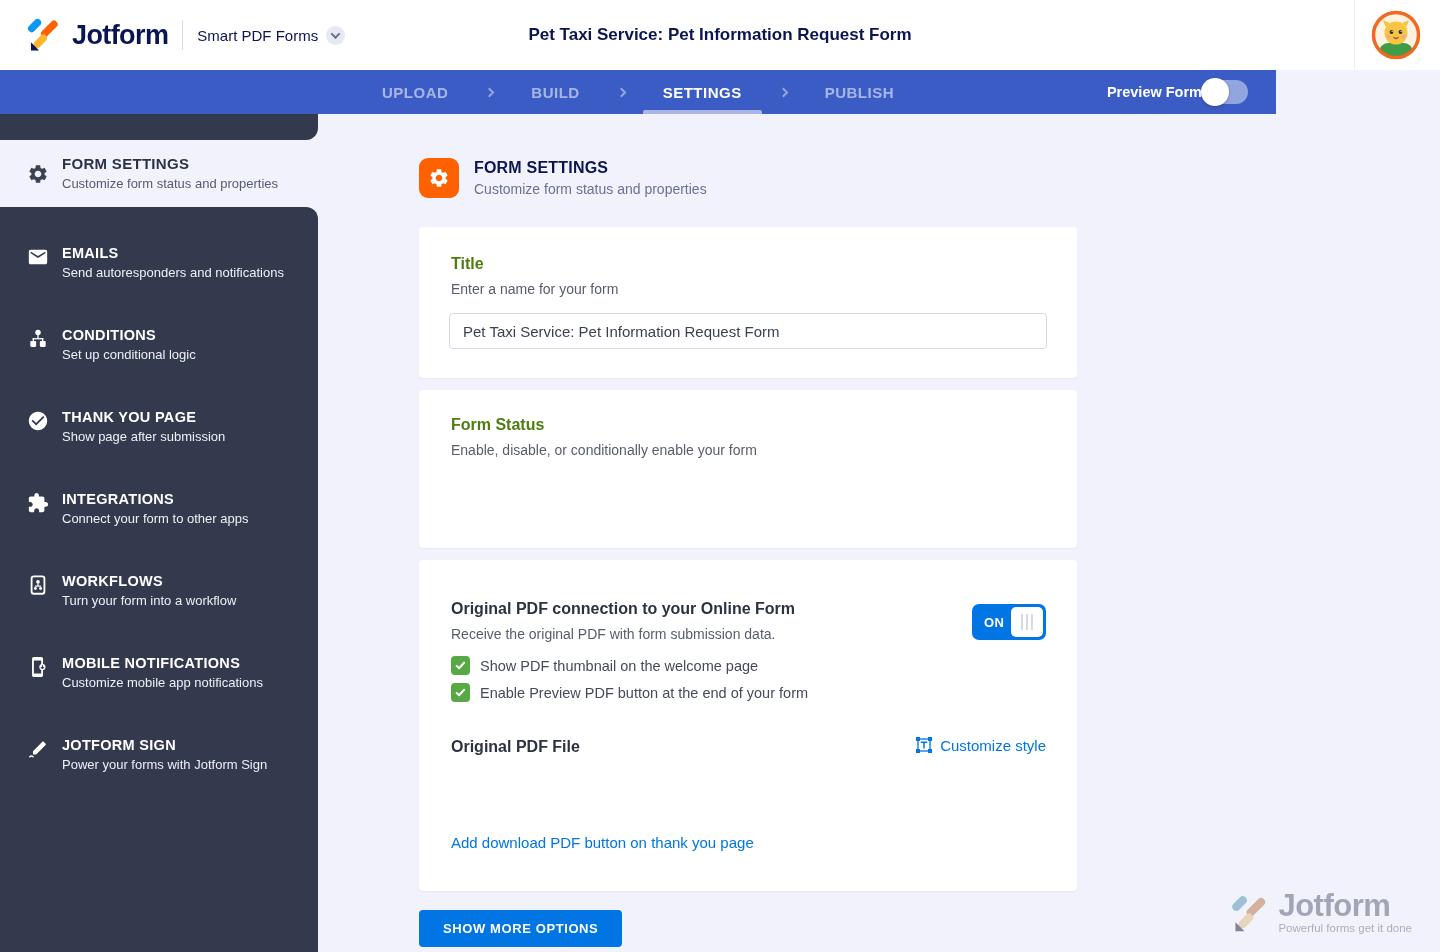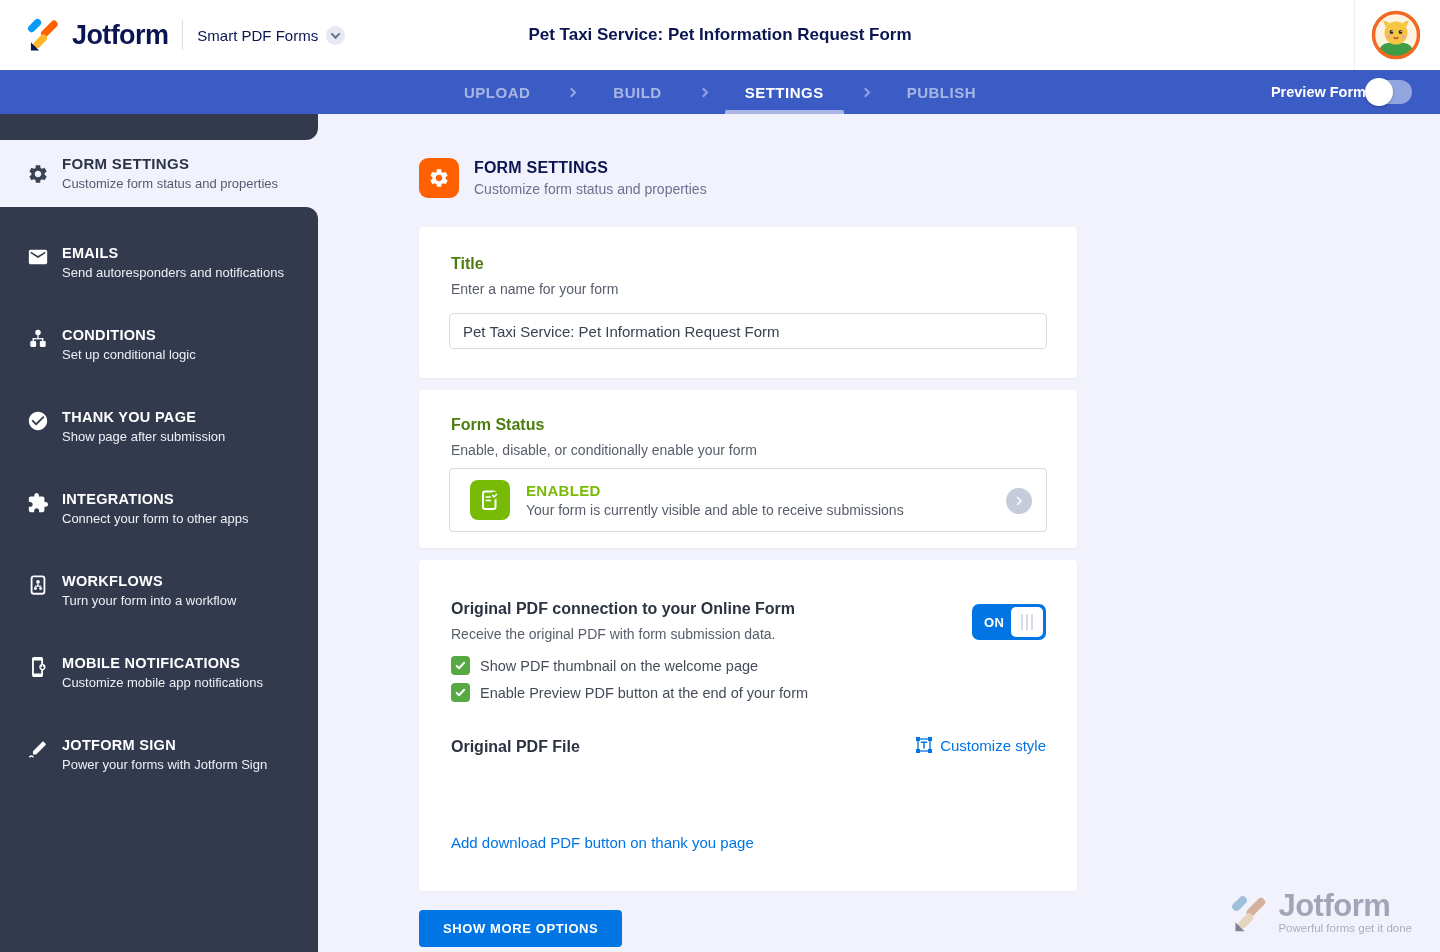--- a/index.html
+++ b/index.html
@@ -13,21 +13,21 @@
   .brand-divider { width:1px; height:30px; background:#d8dbe8; }
   .product { display:flex; align-items:center; gap:8px; cursor:pointer; }
   .product-label { font-size:15px; color:#0a1551; font-weight:500; }
   .chev-circle { width:19px; height:19px; border-radius:50%; background:#e7e9f2; display:flex; align-items:center; justify-content:center; }
   .chev-down { width:7px; height:7px; border-right:2px solid #6b7290; border-bottom:2px solid #6b7290; transform:rotate(45deg) translate(-1px,-1px); }
   .page-title { position:absolute; left:0; right:0; top:0; height:70px; display:flex; align-items:center; justify-content:center; font-size:17px; font-weight:700; color:#0a1551; pointer-events:none; }
   .topbar-right-divider { position:absolute; right:85px; top:0; width:1px; height:70px; background:#eceef5; }
   .avatar { position:absolute; right:19px; top:10px; width:50px; height:50px; border-radius:50%; cursor:pointer; }
 
   
-  .navbar { position:absolute; top:70px; left:0; width:1440px; height:44px; background:#3b5cc4; z-index:5; }
+  .navbar { position:absolute; top:70px; left:0; width:1276px; height:44px; background:#3b5cc4; z-index:5; }
   .nav-tabs { position:absolute; left:0; right:0; top:0; height:44px; display:flex; align-items:center; justify-content:center; gap:26px; }
   .nav-tab { position:relative; height:44px; display:flex; align-items:center; padding:0 12px; font-size:15px; font-weight:700; letter-spacing:.5px; color:rgba(255,255,255,.55); cursor:pointer; }
   .nav-tab.active { color:#ffffff; }
   .nav-tab.active::after { content:""; position:absolute; left:-8px; right:-8px; bottom:0; height:4px; background:#a9b6e6; border-radius:2px 2px 0 0; }
   .nav-arrow { width:7px; height:7px; border-top:2px solid rgba(255,255,255,.45); border-right:2px solid rgba(255,255,255,.45); transform:rotate(45deg); }
   .preview-wrap { position:absolute; right:28px; top:0; height:44px; display:flex; align-items:center; }
   .preview-label { color:#ffffff; font-size:14.5px; font-weight:700; }
   .toggle-off { position:relative; width:46px; height:24px; border-radius:12px; background:rgba(255,255,255,.45); cursor:pointer; }
   .toggle-off .knob { position:absolute; left:-1px; top:-2px; width:28px; height:28px; border-radius:50%; background:#ffffff; box-shadow:0 1px 3px rgba(0,0,0,.25); }
 
@@ -289,39 +289,20 @@
       <div class="card-hint">Enter a name for your form</div>
     </div>
     <input class="title-input" type="text" value="Pet Taxi Service: Pet Information Request Form" style="">
   </div>
 
   <div class="card card2">
     <div class="status-block">
       <div class="card-label">Form Status</div>
       <div class="card-hint">Enable, disable, or conditionally enable your form</div>
     </div>
-    <div class="status-row">
-      <span class="status-icon">
-        <svg width="24" height="24" viewBox="0 0 24 24">
-            <rect x="5" y="3.5" width="12.5" height="17.5" rx="2" fill="none" stroke="#ffffff" stroke-width="2"></rect>
-            <path d="M8.2 9h6M8.2 12.5h4" stroke="#ffffff" stroke-width="1.7" stroke-linecap="round"></path>
-            <circle cx="16.6" cy="7.6" r="4" fill="#78bb07"></circle>
-            <path d="M14.8 7.6l1.3 1.3 2.3-2.5" stroke="#ffffff" stroke-width="1.5" fill="none" stroke-linecap="round" stroke-linejoin="round"></path>
-          </svg>
-      </span>
-      <span class="status-texts">
-        <div class="status-title">ENABLED</div>
-        <div class="status-desc">Your form is currently visible and able to receive submissions</div>
-      </span>
-      <span class="chevron-circle">
-        <svg width="12" height="12" viewBox="0 0 24 24">
-            <path d="M9 5l7 7-7 7" stroke="#ffffff" stroke-width="3" fill="none" stroke-linecap="round" stroke-linejoin="round"></path>
-          </svg>
-      </span>
-    </div>
   </div>
 
   <div class="card card3">
     <div class="pdfconn-block">
       <div class="pdfconn-title">Original PDF connection to your Online Form</div>
       <div class="pdfconn-sub">Receive the original PDF with form submission data.</div>
     </div>
 
     <div class="toggle-on">
       <span class="on-label">ON</span>

